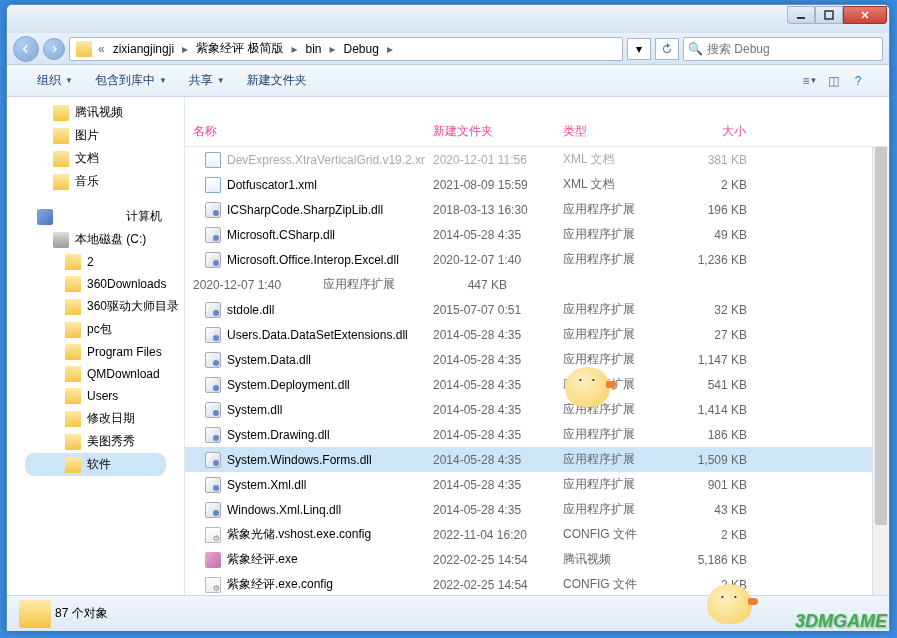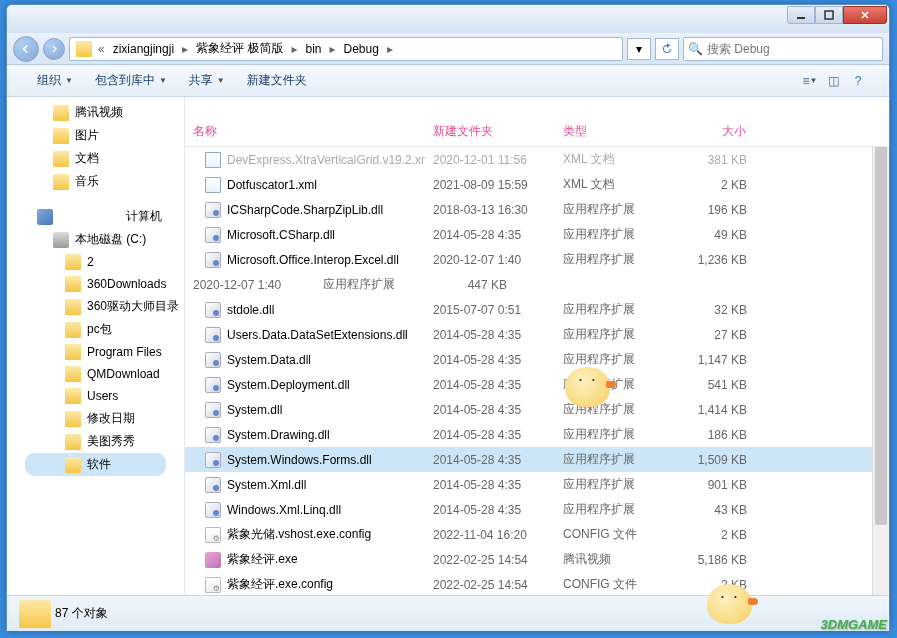--- a/index.html
+++ b/index.html
@@ -58,21 +58,21 @@
 .file-icon { width: 16px; height: 16px; flex-shrink: 0; }
 .ico-dll { background: linear-gradient(135deg, #fff, #d0d8e0); border: 1px solid #aab; border-radius: 2px; position: relative; }
 .ico-dll::after { content: ""; position: absolute; width: 6px; height: 6px; background: #6688cc; border-radius: 50%; bottom: 1px; right: 1px; }
 .ico-xml { background: linear-gradient(to bottom, #fff, #e8f0ff); border: 1px solid #88aacc; border-radius: 1px; }
 .ico-exe { background: linear-gradient(135deg, #e8a8d8, #c070b0); border-radius: 2px; }
 .ico-cfg { background: linear-gradient(to bottom, #fff, #eee); border: 1px solid #bbb; border-radius: 1px; position: relative; }
 .ico-cfg::after { content: "⚙"; position: absolute; font-size: 8px; bottom: -1px; right: 0; color: #888; }
 .ico-pdb { background: linear-gradient(to bottom, #fff, #eee); border: 1px solid #bbb; border-radius: 1px; }
 .statusbar { height: 36px; background: linear-gradient(to bottom, #f0f5fb, #e0ebf6); border-top: 1px solid #c8d8ea; display: flex; align-items: center; padding: 0 12px; gap: 4px; }
 .sb-bigicon { width: 32px; height: 28px; background: linear-gradient(to bottom, #fde9a8, #f5c645); border-radius: 2px; }
-.watermark { position: absolute; bottom: 6px; right: 10px; font-size: 13px; font-weight: bold; font-style: italic; color: #3cb04a; text-shadow: 1px 1px 2px rgba(0,0,0,0.3); z-index: 100; }
+.watermark { position: absolute; bottom: 6px; right: 10px; font-size: 18px; font-weight: bold; font-style: italic; color: #3cb04a; text-shadow: 1px 1px 2px rgba(0,0,0,0.3); z-index: 100; }
 .duck { position: absolute; width: 60px; height: 50px; z-index: 1; pointer-events: none; }
 .duck.d1 { top: 270px; left: 380px; }
 .duck.d2 { bottom: 4px; right: 130px; }
 .duck-body { width: 45px; height: 40px; background: radial-gradient(ellipse at 40% 35%, #fef0c0, #f5d060); border-radius: 50% 50% 45% 45%; position: relative; }
 .duck-body::before { content: ""; position: absolute; width: 10px; height: 7px; background: #f08030; right: -6px; top: 14px; border-radius: 2px 4px 4px 2px; }
 .duck-body::after { content: "• •"; position: absolute; top: 8px; left: 14px; font-size: 8px; letter-spacing: 4px; color: #333; }
 .scrollbar-v { position: absolute; right: 0; top: 28px; bottom: 0; width: 17px; background: #f0f0f0; border-left: 1px solid #ddd; }
 .scrollbar-thumb { position: absolute; left: 2px; right: 2px; top: 20px; height: 380px; background: #c8c8c8; border-radius: 2px; }
 </style>
 </head>

